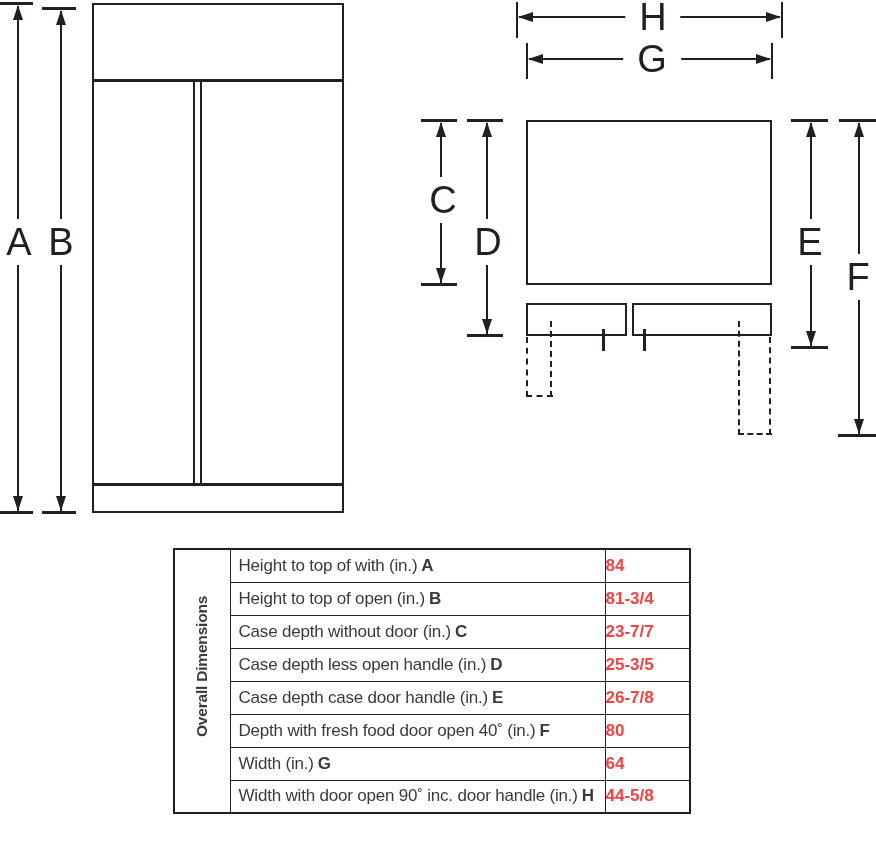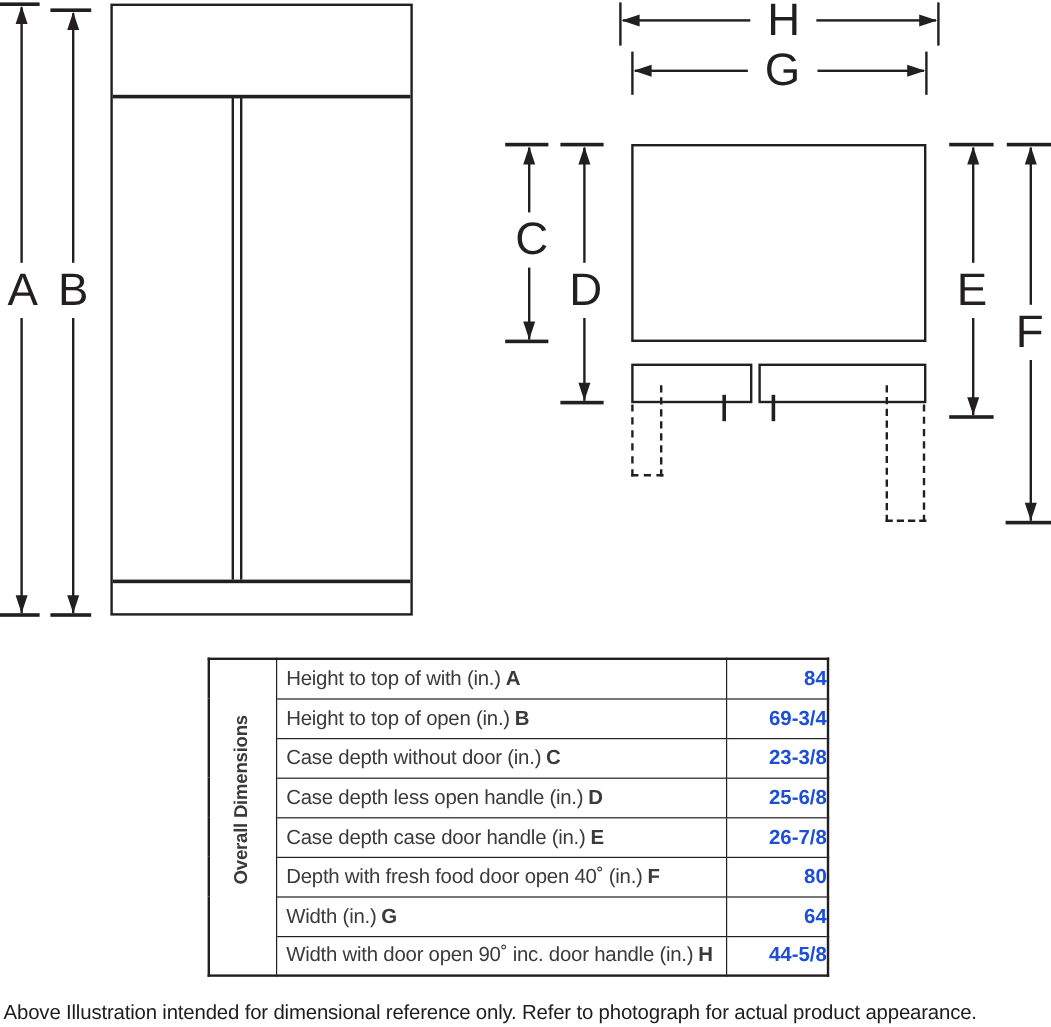--- a/index.html
+++ b/index.html
@@ -27,21 +27,21 @@
     position:absolute; left:173px; top:548px; width:518px;
     border-collapse:collapse; table-layout:fixed;
     border:2.5px solid #231f20;
   }
   .dims-table td {
     border:1.5px solid #231f20; height:33px; box-sizing:border-box;
     font-size:17px; color:#3a3a3a; letter-spacing:-0.2px;
     padding:0 2px 0 8px; white-space:nowrap; overflow:hidden;
   }
   .dims-table td.vcell { width:56px; padding:0; position:relative; }
-  .dims-table td.val   { width:85px; text-align:right; font-weight:bold; color:#1d4ed8; padding:0; letter-spacing:0; }
+  .dims-table td.val   { width:85px; text-align:left; font-weight:bold; color:#ef4444; padding:0; letter-spacing:0; }
   .letter { font-weight:bold; margin-left:4px; }
   .vert-head {
     position:absolute; top:50%; left:50%;
     transform:translate(-50%,-50%) rotate(-90deg);
     width:112px; text-align:center; font-weight:bold;
     font-size:15.5px; line-height:1.15; color:#3a3a3a; letter-spacing:-0.2px;
   }
   .footer-note {
     position:absolute; left:3px; top:834px; width:873px;
     font-size:17px; color:#1d1d1d; letter-spacing:-0.15px; white-space:nowrap;
@@ -150,44 +150,43 @@
     <tbody>
       <tr>
         <td class="vcell" rowspan="8">
           <div class="vert-head">Overall Dimensions</div>
         </td>
         <td><span>Height to top of with (in.)</span><span class="letter">A</span></td>
         <td class="val">84</td>
       </tr>
       <tr>
         <td><span>Height to top of open (in.)</span><span class="letter">B</span></td>
-        <td class="val">69-3/4</td>
+        <td class="val">81-3/4</td>
       </tr>
       <tr>
         <td><span>Case depth without door (in.)</span><span class="letter">C</span></td>
-        <td class="val">23-3/8</td>
+        <td class="val">23-7/7</td>
       </tr>
       <tr>
         <td><span>Case depth less open handle (in.)</span><span class="letter">D</span></td>
-        <td class="val">25-6/8</td>
+        <td class="val">25-3/5</td>
       </tr>
       <tr>
         <td><span>Case depth case door handle (in.)</span><span class="letter">E</span></td>
         <td class="val">26-7/8</td>
       </tr>
       <tr>
         <td><span>Depth with fresh food door open 40˚ (in.)</span><span class="letter">F</span></td>
         <td class="val">80</td>
       </tr>
       <tr>
         <td><span>Width (in.)</span><span class="letter">G</span></td>
         <td class="val">64</td>
       </tr>
       <tr>
         <td><span>Width with door open 90˚ inc. door handle (in.)</span><span class="letter">H</span></td>
         <td class="val">44-5/8</td>
       </tr>
     </tbody>
   </table>
 
-  <div class="footer-note">Above Illustration intended for dimensional reference only. Refer to photograph for actual product appearance.</div>
 
 </div>
 
 </body></html>

